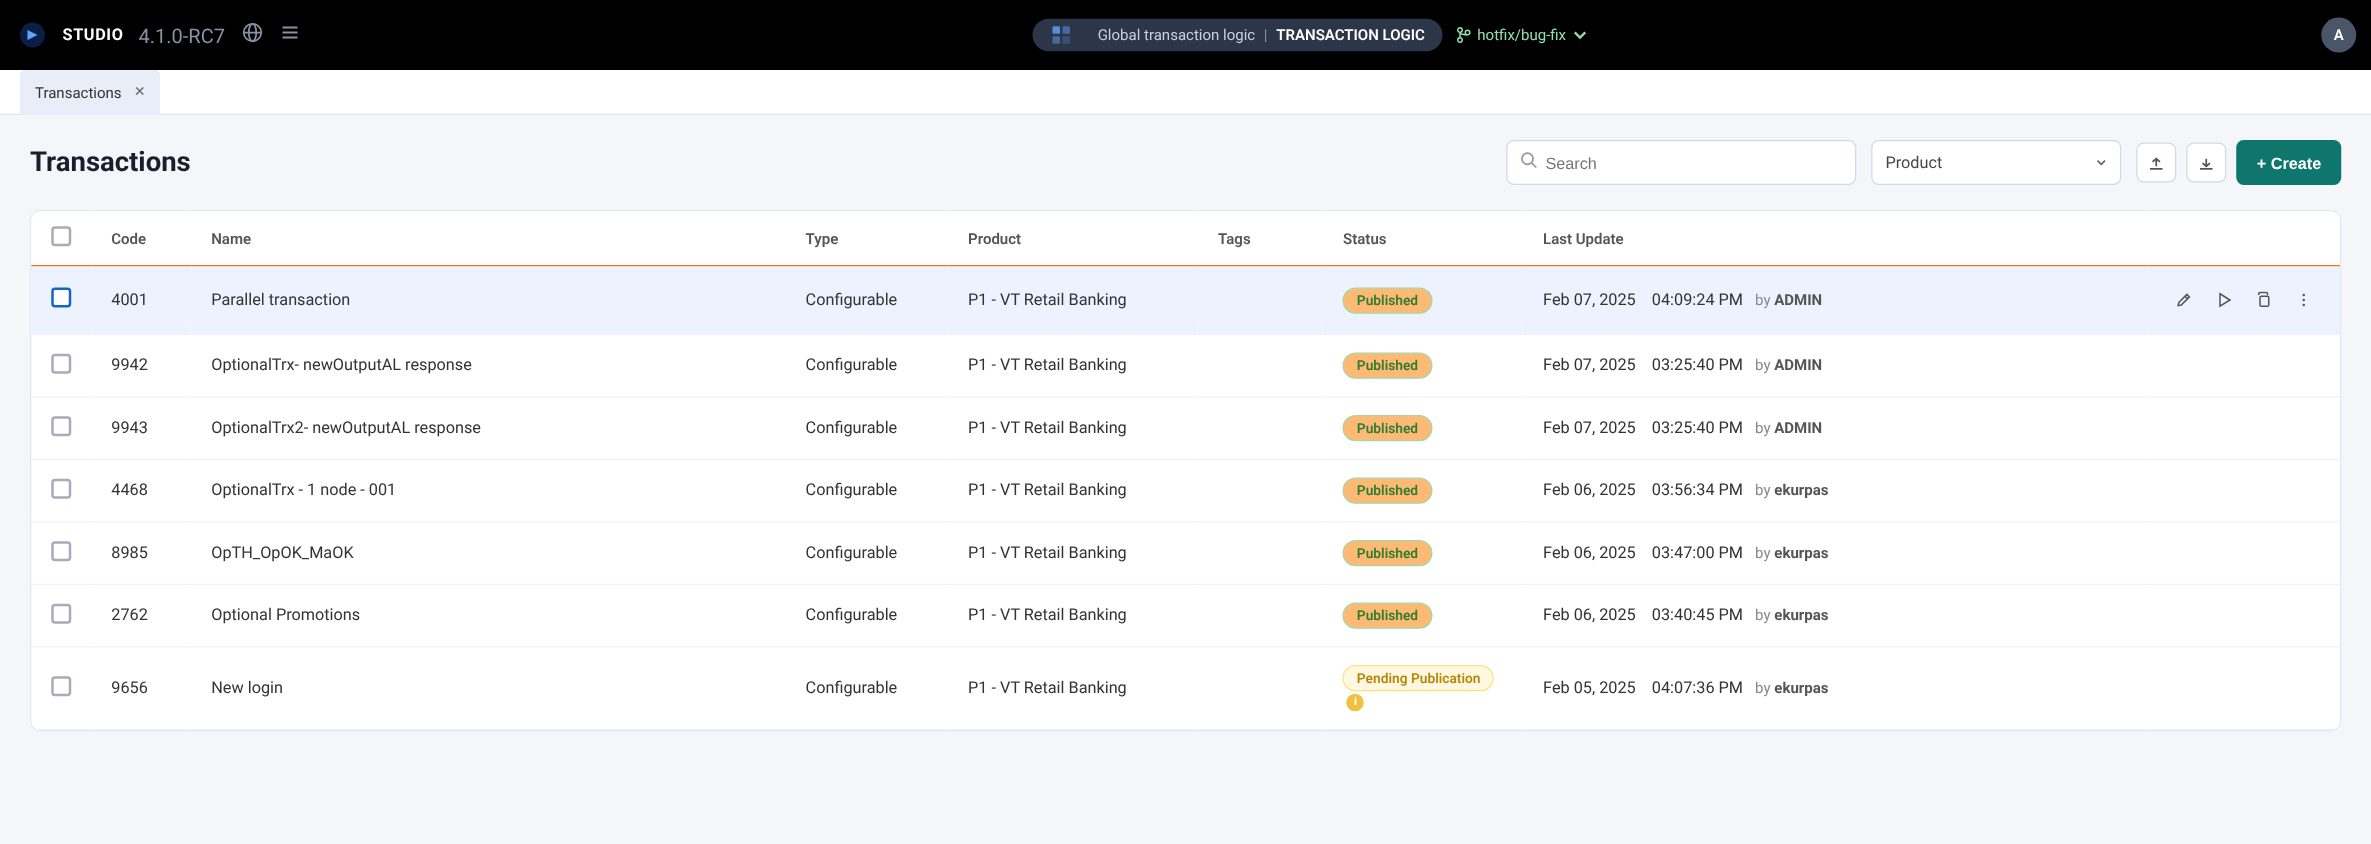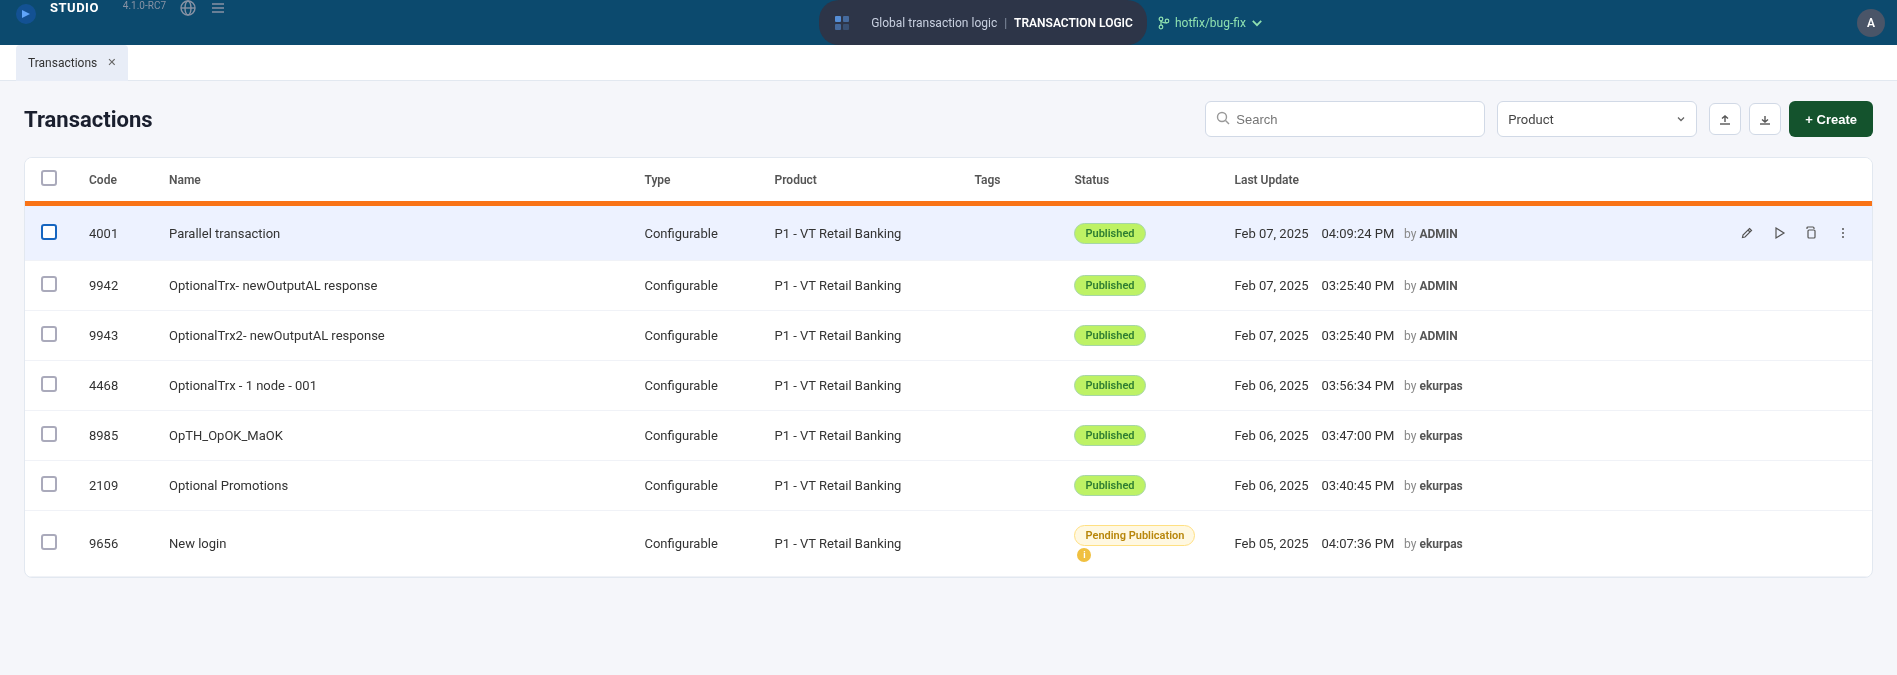--- a/index.html
+++ b/index.html
@@ -1,36 +1,37 @@
 <!DOCTYPE html>
 <html><head>
   <meta charset="utf-8">
   <style>
     * { box-sizing: border-box; margin: 0; padding: 0; }
     body { font-family: -apple-system, BlinkMacSystemFont, 'Segoe UI', Roboto, sans-serif; background: #f5f6fa; font-size: 13px; color: #333; }
 
     
     .top-nav {
-      background: #0c4a6e;
-      height: 45px;
-      display: flex;
+      background: #000000;
+      height: 56px;
+      display: flex;
+      align-items: center;
       padding: 0 12px;
       gap: 10px;
       color: #fff;
     }
     .nav-logo {
       width: 28px; height: 28px;
       display: flex; align-items: center; justify-content: center;
     }
     .nav-logo svg { width: 24px; height: 24px; }
     .nav-studio {
       font-weight: 700; font-size: 13px; color: #fff; letter-spacing: 0.5px;
     }
     .nav-version {
-      font-size: 10px; color: #8892a4; margin-left: 14px;
+      font-size: 16px; color: #8892a4; margin-left: 2px;
     }
     .nav-globe {
       margin-left: 4px; color: #8892a4; cursor: pointer;
     }
     .nav-hamburger {
       color: #8892a4; cursor: pointer; margin-left: 4px;
     }
     .nav-center {
       flex: 1;
       display: flex;
@@ -136,36 +137,36 @@
       justify-content: space-between;
     }
 
     .header-actions {
       display: flex; align-items: center; gap: 8px;
     }
     .btn-icon {
       width: 32px; height: 32px; border: 1px solid #d1d9e6; border-radius: 6px; background: #fff; display: flex; align-items: center; justify-content: center; cursor: pointer; color: #555;
     }
     .btn-create {
-      background: #14532d; color: #fff; border: none; border-radius: 6px; padding: 0 16px; height: 36px; font-size: 13px; font-weight: 600; cursor: pointer; display: flex; align-items: center; gap: 6px; text-align: right;
+      background: #0f766e; color: #fff; border: none; border-radius: 6px; padding: 0 16px; height: 36px; font-size: 13px; font-weight: 600; cursor: pointer; display: flex; align-items: center; gap: 6px; text-align: right;
     }
 
     
     .table-container {
       background: #fff;
       border-radius: 8px;
       border: 1px solid #e2e8f0;
       overflow: hidden;
     }
     table {
       width: 100%;
       border-collapse: collapse;
     }
     thead tr {
-      border-bottom: 5px solid #f97316;
+      border-bottom: 1px solid #f97316;
     }
     thead th {
       text-align: left;
       padding: 12px 16px;
       font-size: 12px;
       font-weight: 600;
       color: #555;
       background: #fff;
     }
     tbody tr {
@@ -185,21 +186,21 @@
     .checkbox.checked { border-color: #1565c0; background: #fff; }
 
     .status-badge {
       display: inline-flex; align-items: center; gap: 4px;
       padding: 3px 10px;
       border-radius: 12px;
       font-size: 11px;
       font-weight: 600;
     }
     .status-published {
-      background: #bef264;
+      background: #fdba74;
       color: #2e7d32;
       border: 1px solid #a5d6a7;
     }
     .status-pending {
       background: #fff8e1;
       color: #b8860b;
       border: 1px solid #ffe082;
     }
 
     .row-actions {
@@ -489,21 +490,21 @@
       <span class="by-user">by <strong>ekurpas</strong></span>
     </td>
     <td class="col-actions">
               <div class="row-actions"></div>
             </td>
   </tr>
           <tr>
     <td class="check-col">
       <div class="checkbox "></div>
     </td>
-    <td class="col-code">2109</td>
+    <td class="col-code">2762</td>
     <td class="col-name">Optional Promotions</td>
     <td class="col-type">Configurable</td>
     <td class="col-product">P1 - VT Retail Banking</td>
     <td class="col-tags"></td>
     <td class="col-status">
       <span class="status-badge status-published">Published</span>
     </td>
     <td class="col-lastupdate">
       <span>Feb 06, 2025</span>
       &nbsp;&nbsp;

